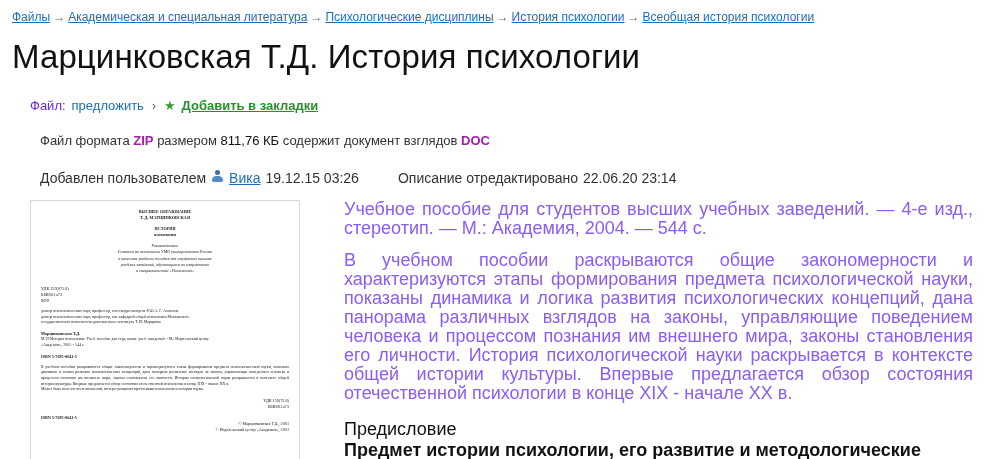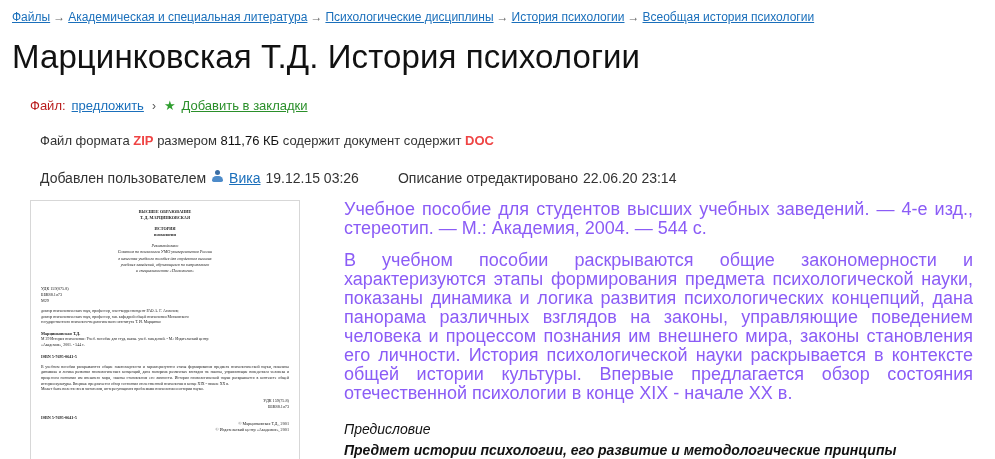--- a/index.html
+++ b/index.html
@@ -46,49 +46,49 @@
   }
   
   .file-row {
     margin: 22px 0 0 30px;
     font-size: 13px;
     color: #222222;
     display: flex;
     align-items: center;
     gap: 6px;
   }
-  .file-row .lbl { color: #b91c1c; }
+  .file-row .lbl { color: #6d28d9; }
   .file-row .suggest {
     color: #1a6fbb;
-    text-decoration: underline;
     cursor: pointer;
     text-align: center;
   }
   .file-row .chev {
     color: #555555;
     font-size: 12px;
     padding: 0 2px;
   }
   .star-icon {
     color: #2f9e2f;
     font-size: 13px;
     line-height: 1;
   }
   .bookmark-link {
     color: #2a8f2a;
     text-decoration: underline;
     cursor: pointer;
+    font-weight: bold;
   }
   
   .meta-row {
     margin: 20px 0 0 40px;
     font-size: 13px;
     color: #333333;
   }
-  .meta-row .strong-green { color: #ef4444; font-weight: bold; }
+  .meta-row .strong-green { color: #a21caf; font-weight: bold; }
   .meta-row .val { color: #111111; }
   .meta-row2 {
     margin: 22px 0 0 40px;
     font-size: 14px;
     color: #333333;
     display: flex;
     align-items: flex-start;
     gap: 5px;
   }
   .user-icon {
@@ -160,24 +160,23 @@
     font-size: 18px;
     line-height: 19px;
     color: #8b5cf6;
     text-align: justify;
   }
   .desc p.first { margin-bottom: 13px; }
   .toc {
     margin-top: 16px;
   }
   .toc div {
-    font-size: 14px;
+    font-size: 18px;
     line-height: 20.5px;
     color: #111111;
-    font-style: italic;
   }
   .toc div.bold { font-weight: bold; }
 </style>
 </head>
 <body>
 
 <div class="page">
 
   <div class="breadcrumb">
     <a>Файлы</a><span class="sep">→</span><a>Академическая и специальная литература</a><span class="sep">→</span><a>Психологические дисциплины</a><span class="sep">→</span><a>История психологии</a><span class="sep">→</span><a>Всеобщая история психологии</a>
@@ -192,21 +191,21 @@
     <span class="star-icon">★</span>
     <a class="bookmark-link">Добавить в закладки</a>
   </div>
 
   <div class="meta-row">
     <span>Файл формата</span>
     <span class="strong-green">ZIP</span>
     <span>размером</span>
     <span class="val">811,76 КБ</span>
     <span>содержит документ</span>
-    <span>содержит</span>
+    <span>взглядов</span>
     <span class="strong-green">DOC</span>
   </div>
 
   <div class="meta-row2">
     <span>Добавлен пользователем</span>
     <span class="user-icon">
         <span class="head"></span>
         <span class="body"></span>
       </span>
     <a class="user-link">Вика</a>

